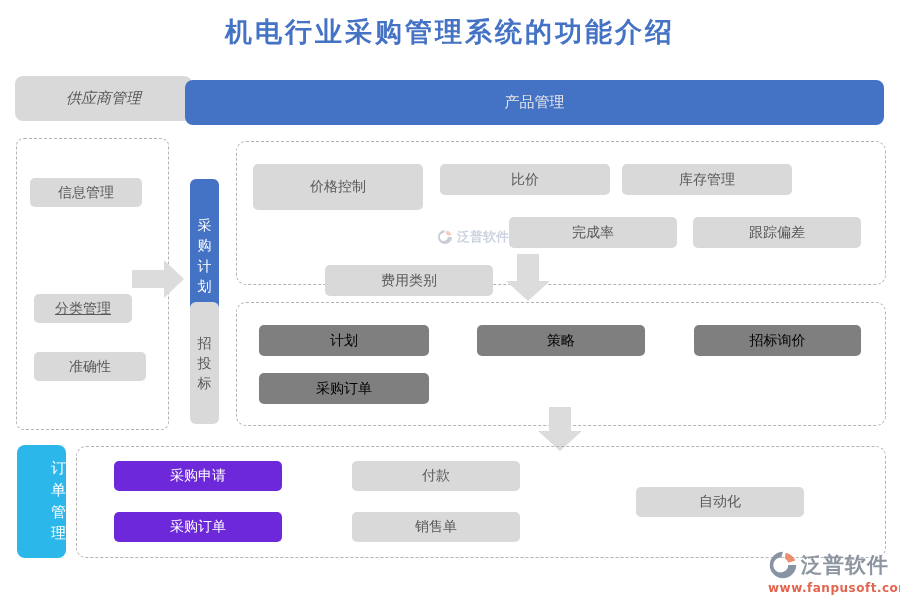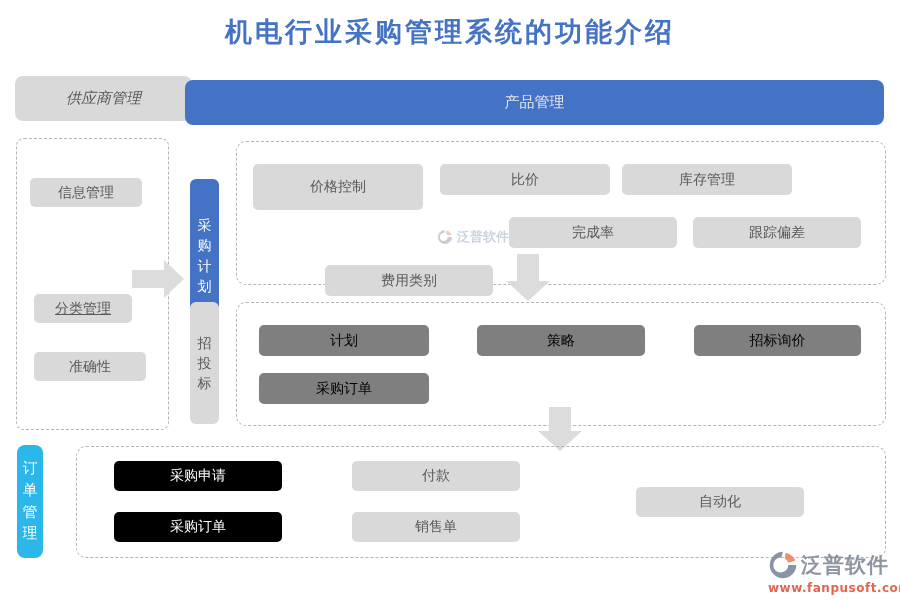--- a/index.html
+++ b/index.html
@@ -11,21 +11,21 @@
     position:absolute; top:14px; left:0; width:900px; text-align:center;
     font-family:Liberation Sans, sans-serif; font-weight:bold;
     font-size:27px; letter-spacing:3px; color:#4472C4;
   }
   .pill {
     position:absolute; display:flex; align-items:center; justify-content:center;
     border-radius:5px; font-size:14px; box-sizing:border-box; white-space:nowrap;
   }
   .light  { background:#D9D9D9; color:#595959; }
   .dark   { background:#7F7F7F; color:#000000; }
-  .darker { background:#000000; color:#ffffff; }
+  .darker { background:#6d28d9; color:#ffffff; }
   .banner {
     position:absolute; display:flex; align-items:center; justify-content:center;
     border-radius:8px; font-size:15px;
   }
   .banner.blue { background:#4472C4; color:#e5e5e5; }
   .banner.gray { background:#D9D9D9; color:#595959; }
   .dashed-box { position:absolute; border:1px dashed #b3b3b3; border-radius:10px; }
   .vtab {
     position:absolute; display:flex; align-items:center; justify-content:center;
     border-radius:6px; font-size:14px;
@@ -107,21 +107,21 @@
   <div class="pill dark" style="left:259px; top:325px; width:170px; height:31px;">计划</div>
   <div class="pill dark" style="left:477px; top:325px; width:168px; height:31px;">策略</div>
   <div class="pill dark" style="left:694px; top:325px; width:167px; height:31px;">招标询价</div>
   <div class="pill dark" style="left:259px; top:373px; width:170px; height:31px;">采购订单</div>
 
   <div class="arr arrow-down" style="left:538px; top:407px; width:44px; height:44px;">
     <div class="stem" style="height:24px;"></div>
       <div class="head" style="top:24px;"></div>
   </div>
 
-  <div class="vtab cyan" style="left:17px; top:445px; width:26px; height:113px; border-radius:8px;">
+  <div class="vtab cyan" style="left:17px; top:445px; width:49px; height:113px; border-radius:8px;justify-content:flex-end;">
       <span>订单管理</span>
     </div>
   <div class="dashed-box" style="left:76px; top:446px; width:808px; height:110px;"></div>
   <div class="pill darker" style="left:114px; top:461px; width:168px; height:30px;">采购申请</div>
   <div class="pill light" style="left:352px; top:461px; width:168px; height:30px;">付款</div>
   <div class="pill light" style="left:636px; top:487px; width:168px; height:30px;">自动化</div>
   <div class="pill darker" style="left:114px; top:512px; width:168px; height:30px;">采购订单</div>
   <div class="pill light" style="left:352px; top:512px; width:168px; height:30px;">销售单</div>
 
   <div class="footer-logo">

